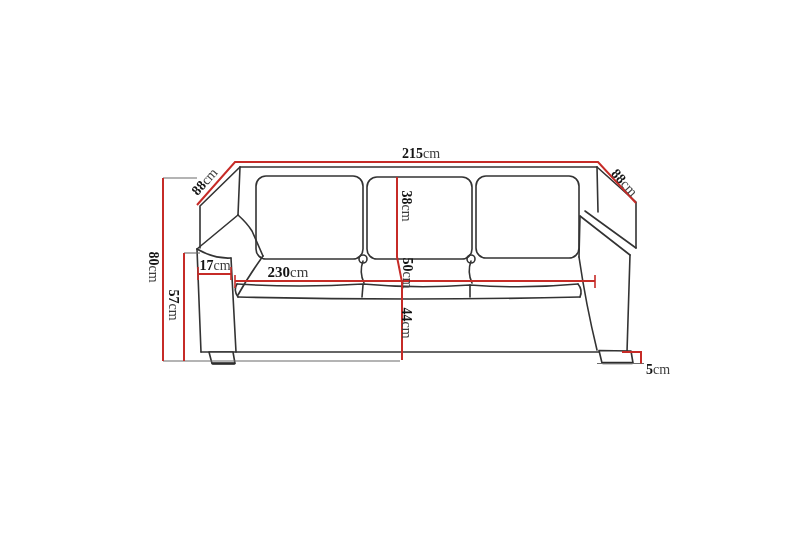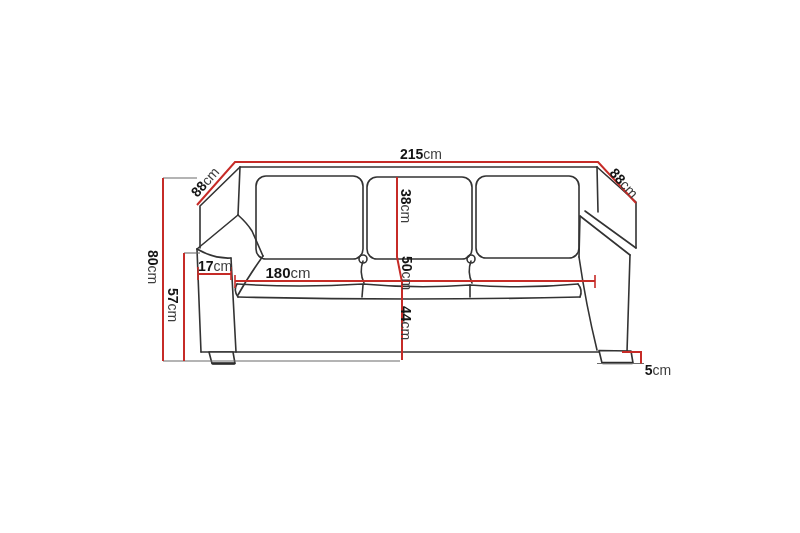--- a/index.html
+++ b/index.html
@@ -1,18 +1,18 @@
 <!DOCTYPE html>
 <html style="--dimension-line: #c62b27; --outline: #333333; --background: #ffffff;"><head>
 <meta charset="utf-8">
 <style>
   html,body{margin:0;padding:0;background:#fff;}
   .canvas{
     position:relative;width:800px;height:533px;background:var(--background,#fff);
-    overflow:hidden;font-family:Liberation Sans, sans-serif;
+    overflow:hidden;font-family:Liberation Serif, serif;
   }
   .canvas svg{position:absolute;left:0;top:0;}
   .sofa-stroke{stroke:var(--outline,#333);stroke-width:1.6;fill:none;stroke-linecap:round;stroke-linejoin:round;}
   .sofa-fill{stroke:var(--outline,#333);stroke-width:1.6;fill:#fff;stroke-linejoin:round;}
   .ext{stroke:#6b6b6b;stroke-width:1.1;fill:none;}
   .dim{stroke:var(--dimension-line,#c62828);stroke-width:2;fill:none;stroke-linecap:butt;}
   .dim-tick{stroke:var(--dimension-line,#c62828);stroke-width:1.6;fill:none;}
   .leg-shadow{stroke:#2c2c2c;stroke-width:2.6;fill:none;stroke-linecap:round;}
   .label{
     position:absolute;white-space:nowrap;font-size:14px;font-weight:700;color:#151515;
@@ -110,21 +110,21 @@
   <div class="label rotL" style="left:205px;top:182px;"><span>88</span><span class="unit">cm</span></div>
 
   <div class="label rotR" style="left:624px;top:183px;"><span>88</span><span class="unit">cm</span></div>
 
   <div class="label rot90" style="left:153px;top:267px;"><span>80</span><span class="unit">cm</span></div>
 
   <div class="label rot90" style="left:173px;top:305px;"><span>57</span><span class="unit">cm</span></div>
 
   <div class="label" style="left:215px;top:266px;"><span>17</span><span class="unit">cm</span></div>
 
-  <div class="label big" style="left:288px;top:272px;"><span>180</span><span class="unit">cm</span></div>
+  <div class="label big" style="left:288px;top:272px;"><span>230</span><span class="unit">cm</span></div>
 
   <div class="label rot90" style="left:406px;top:206px;"><span>38</span><span class="unit">cm</span></div>
 
   <div class="label rot90" style="left:407px;top:273px;"><span>50</span><span class="unit">cm</span></div>
 
   <div class="label rot90" style="left:406px;top:323px;"><span>44</span><span class="unit">cm</span></div>
 
   <div class="label" style="left:658px;top:370px;"><span>5</span><span class="unit">cm</span></div>
 
 </div>

